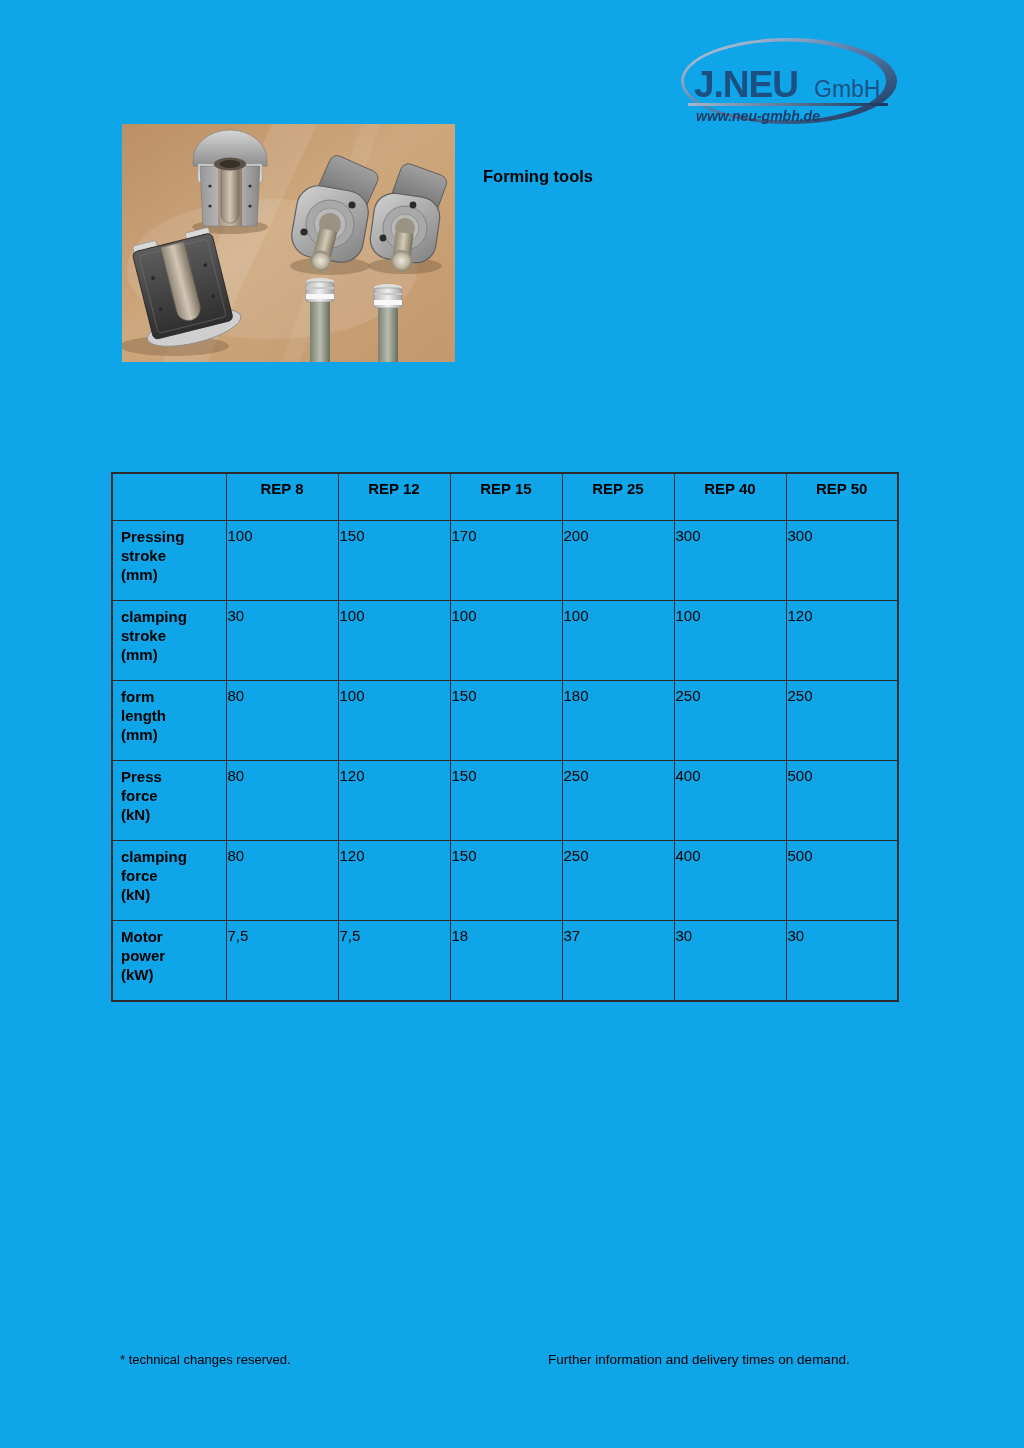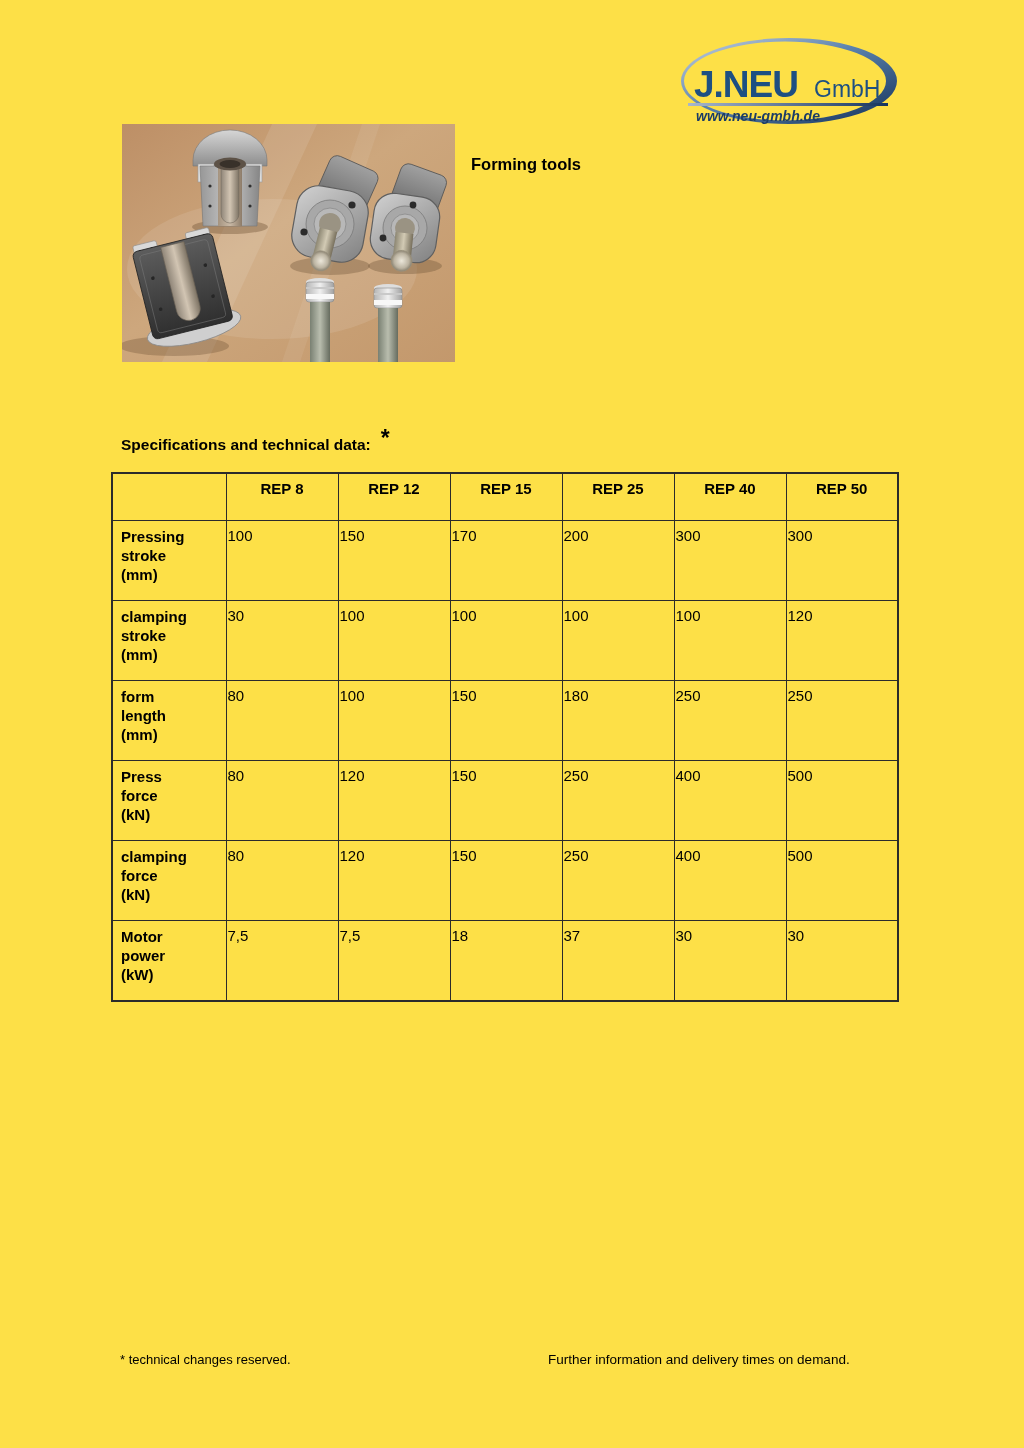--- a/index.html
+++ b/index.html
@@ -1,17 +1,17 @@
 <!DOCTYPE html>
 <html><head>
 <meta charset="utf-8">
 <style>
   html,body { margin:0; padding:0; background:#ffffff; }
   .page {
-    position:relative; width:1024px; height:1448px; background:#fde047;
+    position:relative; width:1024px; height:1448px; background:#0ea5e9;
     font-family:"Liberation Sans", sans-serif; color:#000; overflow:hidden;
   }
   
   .logo { position:absolute; left:676px; top:33px; width:235px; height:102px; }
   .logo svg { width:100%; height:100%; display:block; }
   
   .photo { position:absolute; left:122px; top:124px; width:333px; height:238px; }
   .photo svg { width:100%; height:100%; display:block; }
   
   .intro-heading {
@@ -225,25 +225,22 @@
       <g transform="translate(266,162)">
         <ellipse cx="0" cy="2" rx="14" ry="4" fill="#dedede"></ellipse>
         <rect x="-14" y="2" width="28" height="20" rx="3" fill="url(#collarG)" stroke="#8a8a8a" stroke-width="0.6"></rect>
         <rect x="-14" y="14" width="28" height="5" fill="#f8f8f8"></rect>
         <rect x="-14" y="7" width="28" height="2" fill="#c9c9c9"></rect>
         <rect x="-10" y="22" width="20" height="80" fill="url(#pipeG)"></rect>
       </g>
     </svg>
   </figure>
 
-  <h2 class="intro-heading" style="margin:0">Forming tools</h2>
-
-  <div class="specs-heading">
-    <span class="txt">Specifications and technical data:</span><span class="star">*</span>
-  </div>
+  <h2 class="intro-heading" style="margin:12px">Forming tools</h2>
+
 
   <table class="spec-table">
     <colgroup>
       <col style="width:114px">
         <col style="width:112px">
         <col style="width:112px">
       <col style="width:112px">
         <col style="width:112px">
         <col style="width:112px">
         <col style="width:112px">

